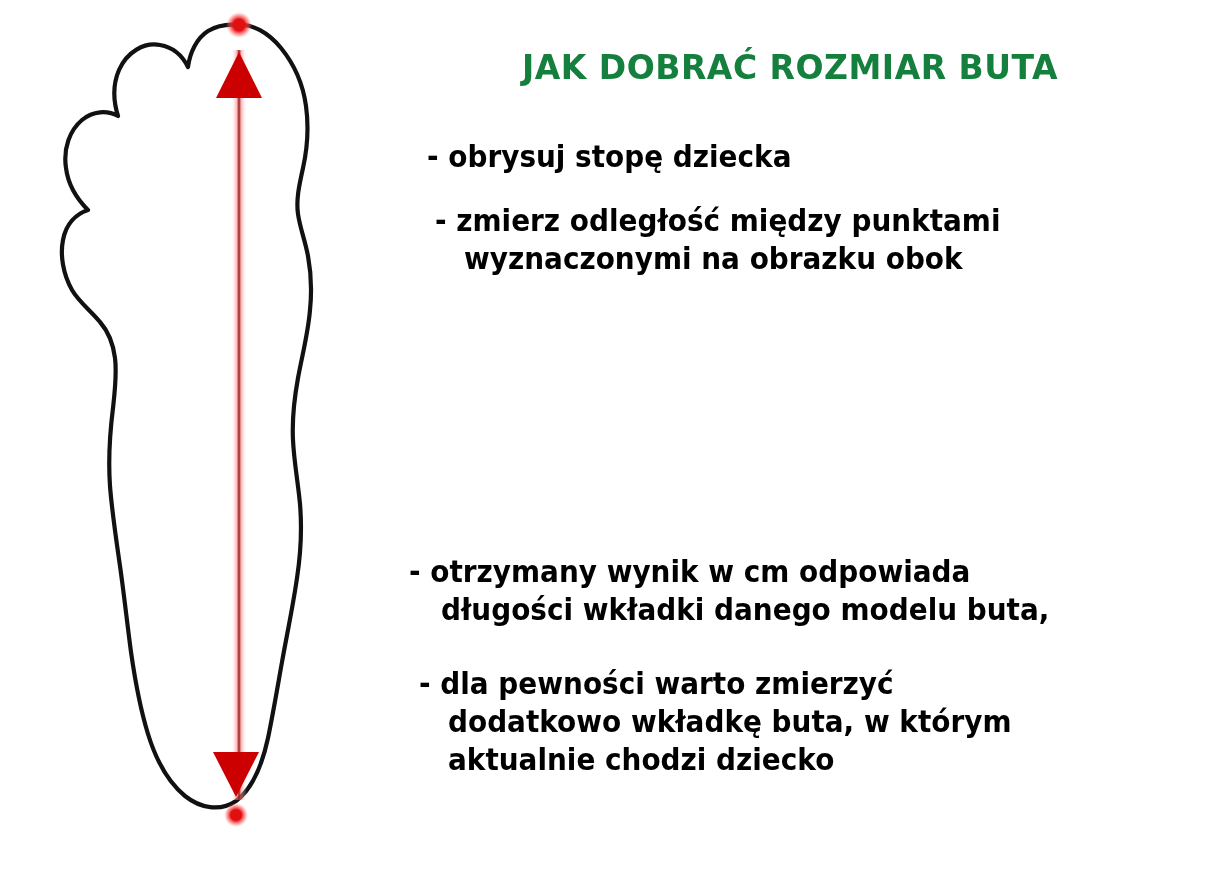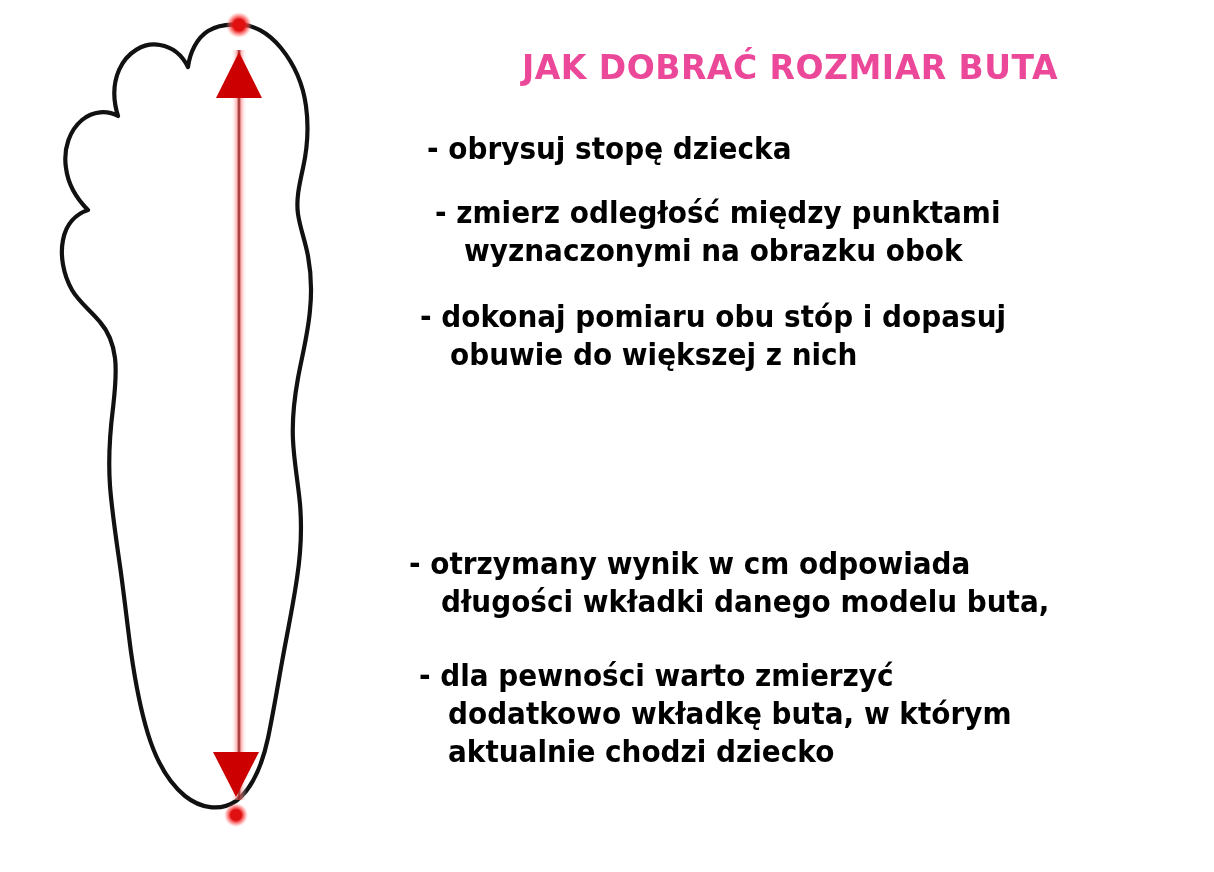--- a/index.html
+++ b/index.html
@@ -42,28 +42,29 @@
   #instructions-title {
     position: absolute;
     top: 48px;
     left: 0;
     width: 790px;
     text-align: center;
     font-family: "DejaVu Sans", sans-serif;
     font-size: 33px;
     font-weight: bold;
     letter-spacing: 0.5px;
-    color: #ec4899;
+    color: #15803d;
     white-space: nowrap;
   }
 
   .bullet-block {
     position: absolute;
     left: 0;
     width: 819px;
+    margin-top: 8px;
   }
   .bullet-line {
     display: block;
     font-family: "DejaVu Sans", sans-serif;
     font-weight: bold;
     font-size: 30px;
     line-height: 38px;
     color: #000000;
     white-space: nowrap;
     transform: scaleX(0.93);
@@ -143,24 +144,20 @@
 
     <div class="bullet-block" style="top:130px">
       <span class="bullet-line" style="margin-left:32px">- obrysuj stopę dziecka</span>
     </div>
 
     <div class="bullet-block" style="top:194px">
       <span class="bullet-line" style="margin-left:40px">-  zmierz odległość między punktami</span>
       <span class="bullet-line" style="margin-left:69px">wyznaczonymi na obrazku obok</span>
     </div>
 
-    <div class="bullet-block" style="top:298px">
-      <span class="bullet-line" style="margin-left:25px">- dokonaj pomiaru obu stóp i dopasuj</span>
-      <span class="bullet-line" style="margin-left:55px">obuwie do większej z nich</span>
-    </div>
 
 
     <div class="bullet-block" style="top:545px">
       <span class="bullet-line" style="margin-left:14px">- otrzymany wynik w cm odpowiada</span>
       <span class="bullet-line" style="margin-left:46px">długości wkładki danego modelu buta,</span>
     </div>
 
     <div class="bullet-block" style="top:657px">
       <span class="bullet-line" style="margin-left:24px">- dla pewności warto zmierzyć</span>
       <span class="bullet-line" style="margin-left:53px">dodatkowo wkładkę buta, w którym</span>

